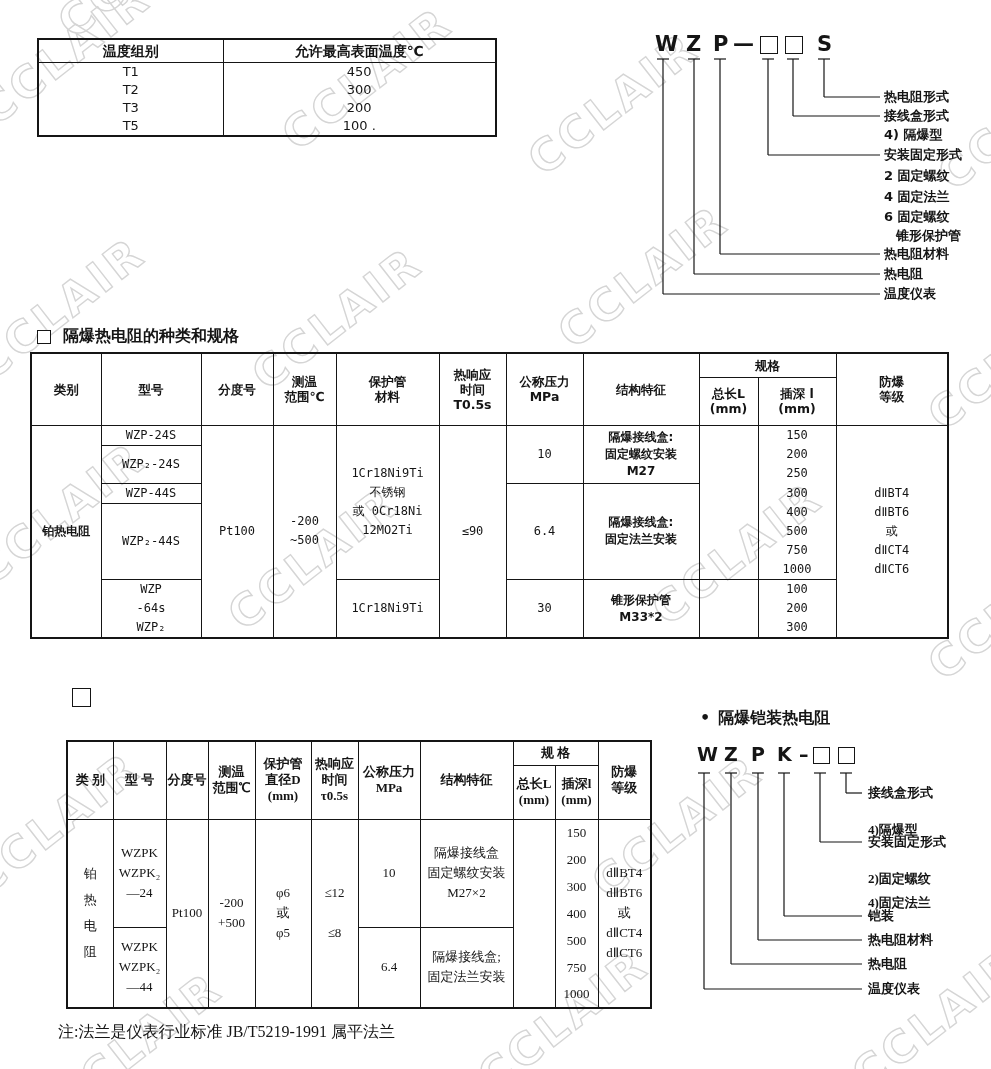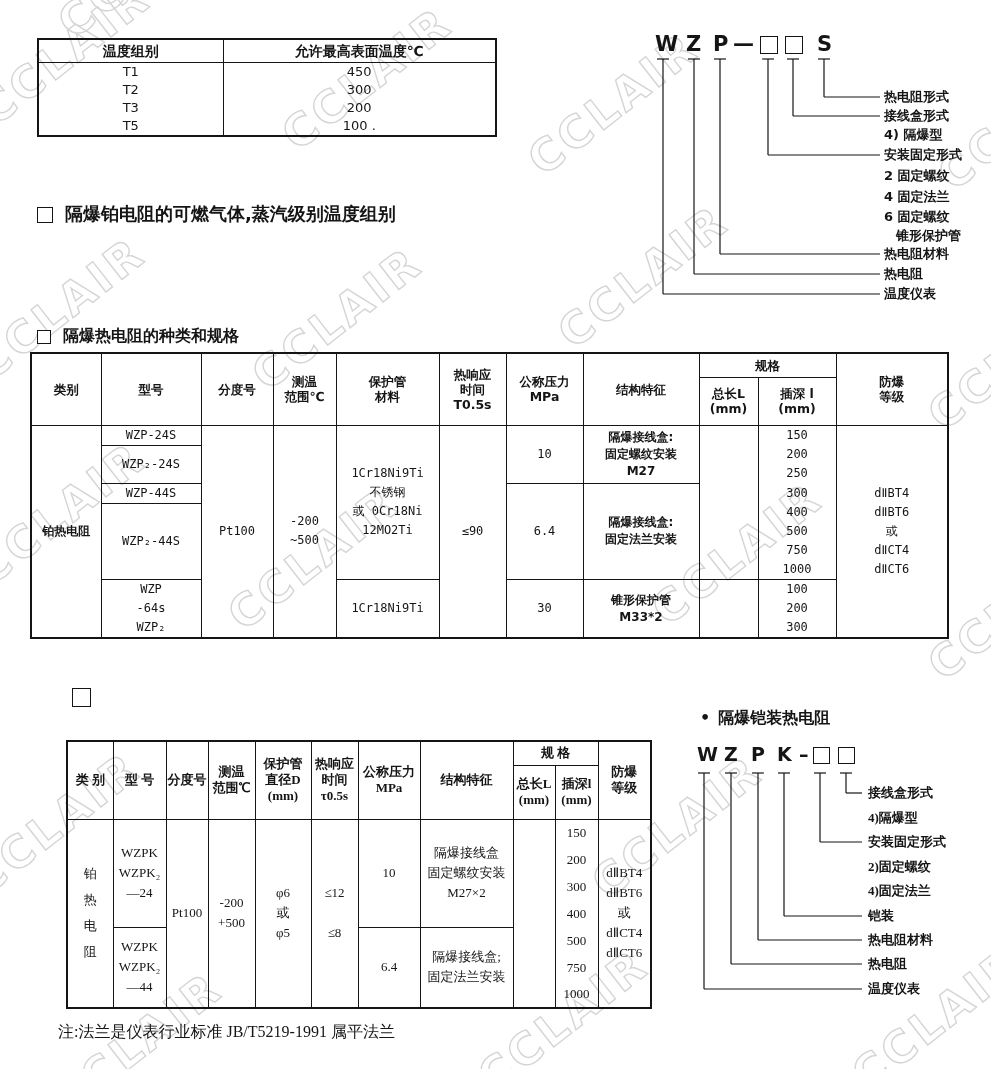--- a/index.html
+++ b/index.html
@@ -53,21 +53,21 @@
   .t3 th { font:700 13px/16px "Liberation Serif", serif; }
   .t3 td { font:13px/20px "Liberation Serif", serif; }
   .t3 tr.r { height:27px; }
   .t3 td.vcat { line-height:26px; }
 
   
   .codeLetter { position:absolute; font:700 21px/22px "DejaVu Sans", sans-serif; z-index:2; }
   .codeLetter.small { font:700 19px/20px "DejaVu Sans", sans-serif; }
   .codeBox { position:absolute; border:1.6px solid #151515; background:#fff; z-index:2; }
   .dlabel { position:absolute; font:700 13px/14px "DejaVu Sans", sans-serif; white-space:nowrap; z-index:2; }
-  .dlabel.sub { font:400 13px/14px "Liberation Serif", serif; font-weight:600; }
+  .dlabel.sub { font:400 13px/14px "Liberation Serif", serif; font-weight:600;margin-top:12px; }
   svg.wires { position:absolute; z-index:1; }
   svg.wires line { stroke:#151515; stroke-width:1.2; }
 
   .note { position:absolute; left:58px; top:1022px; font:16px/20px "Liberation Serif", serif; white-space:nowrap; z-index:2; }
 </style>
 </head>
 <body>
 
 <div class="page">
 
@@ -112,23 +112,20 @@
       <td class="vr">T3</td>
       <td>200</td>
     </tr>
     <tr>
       <td class="vr">T5</td>
       <td>100 .</td>
     </tr>
   </tbody>
     </table>
 
-  <div class="heading" style="left:37px; top:202px; font-size:18px;">
-    <span class="sq" style="width:14px;height:14px;"></span><span>隔爆铂电阻的可燃气体,蒸汽级别温度组别</span>
-  </div>
 
   <span class="codeLetter" style="left:655px; top:33px;">W</span>
   <span class="codeLetter" style="left:686px; top:33px;">Z</span>
   <span class="codeLetter" style="left:713px; top:33px;">P</span>
   <span class="codeLetter" style="left:733px; top:33px;">—</span>
   <span class="codeBox" style="left:760px; top:36px; width:16px; height:16px;"></span>
   <span class="codeBox" style="left:785px; top:36px; width:16px; height:16px;"></span>
   <span class="codeLetter" style="left:817px; top:33px;">S</span>
 
   <svg class="wires" style="left:640px; top:28px;" width="351" height="285" viewBox="0 0 351 285">

